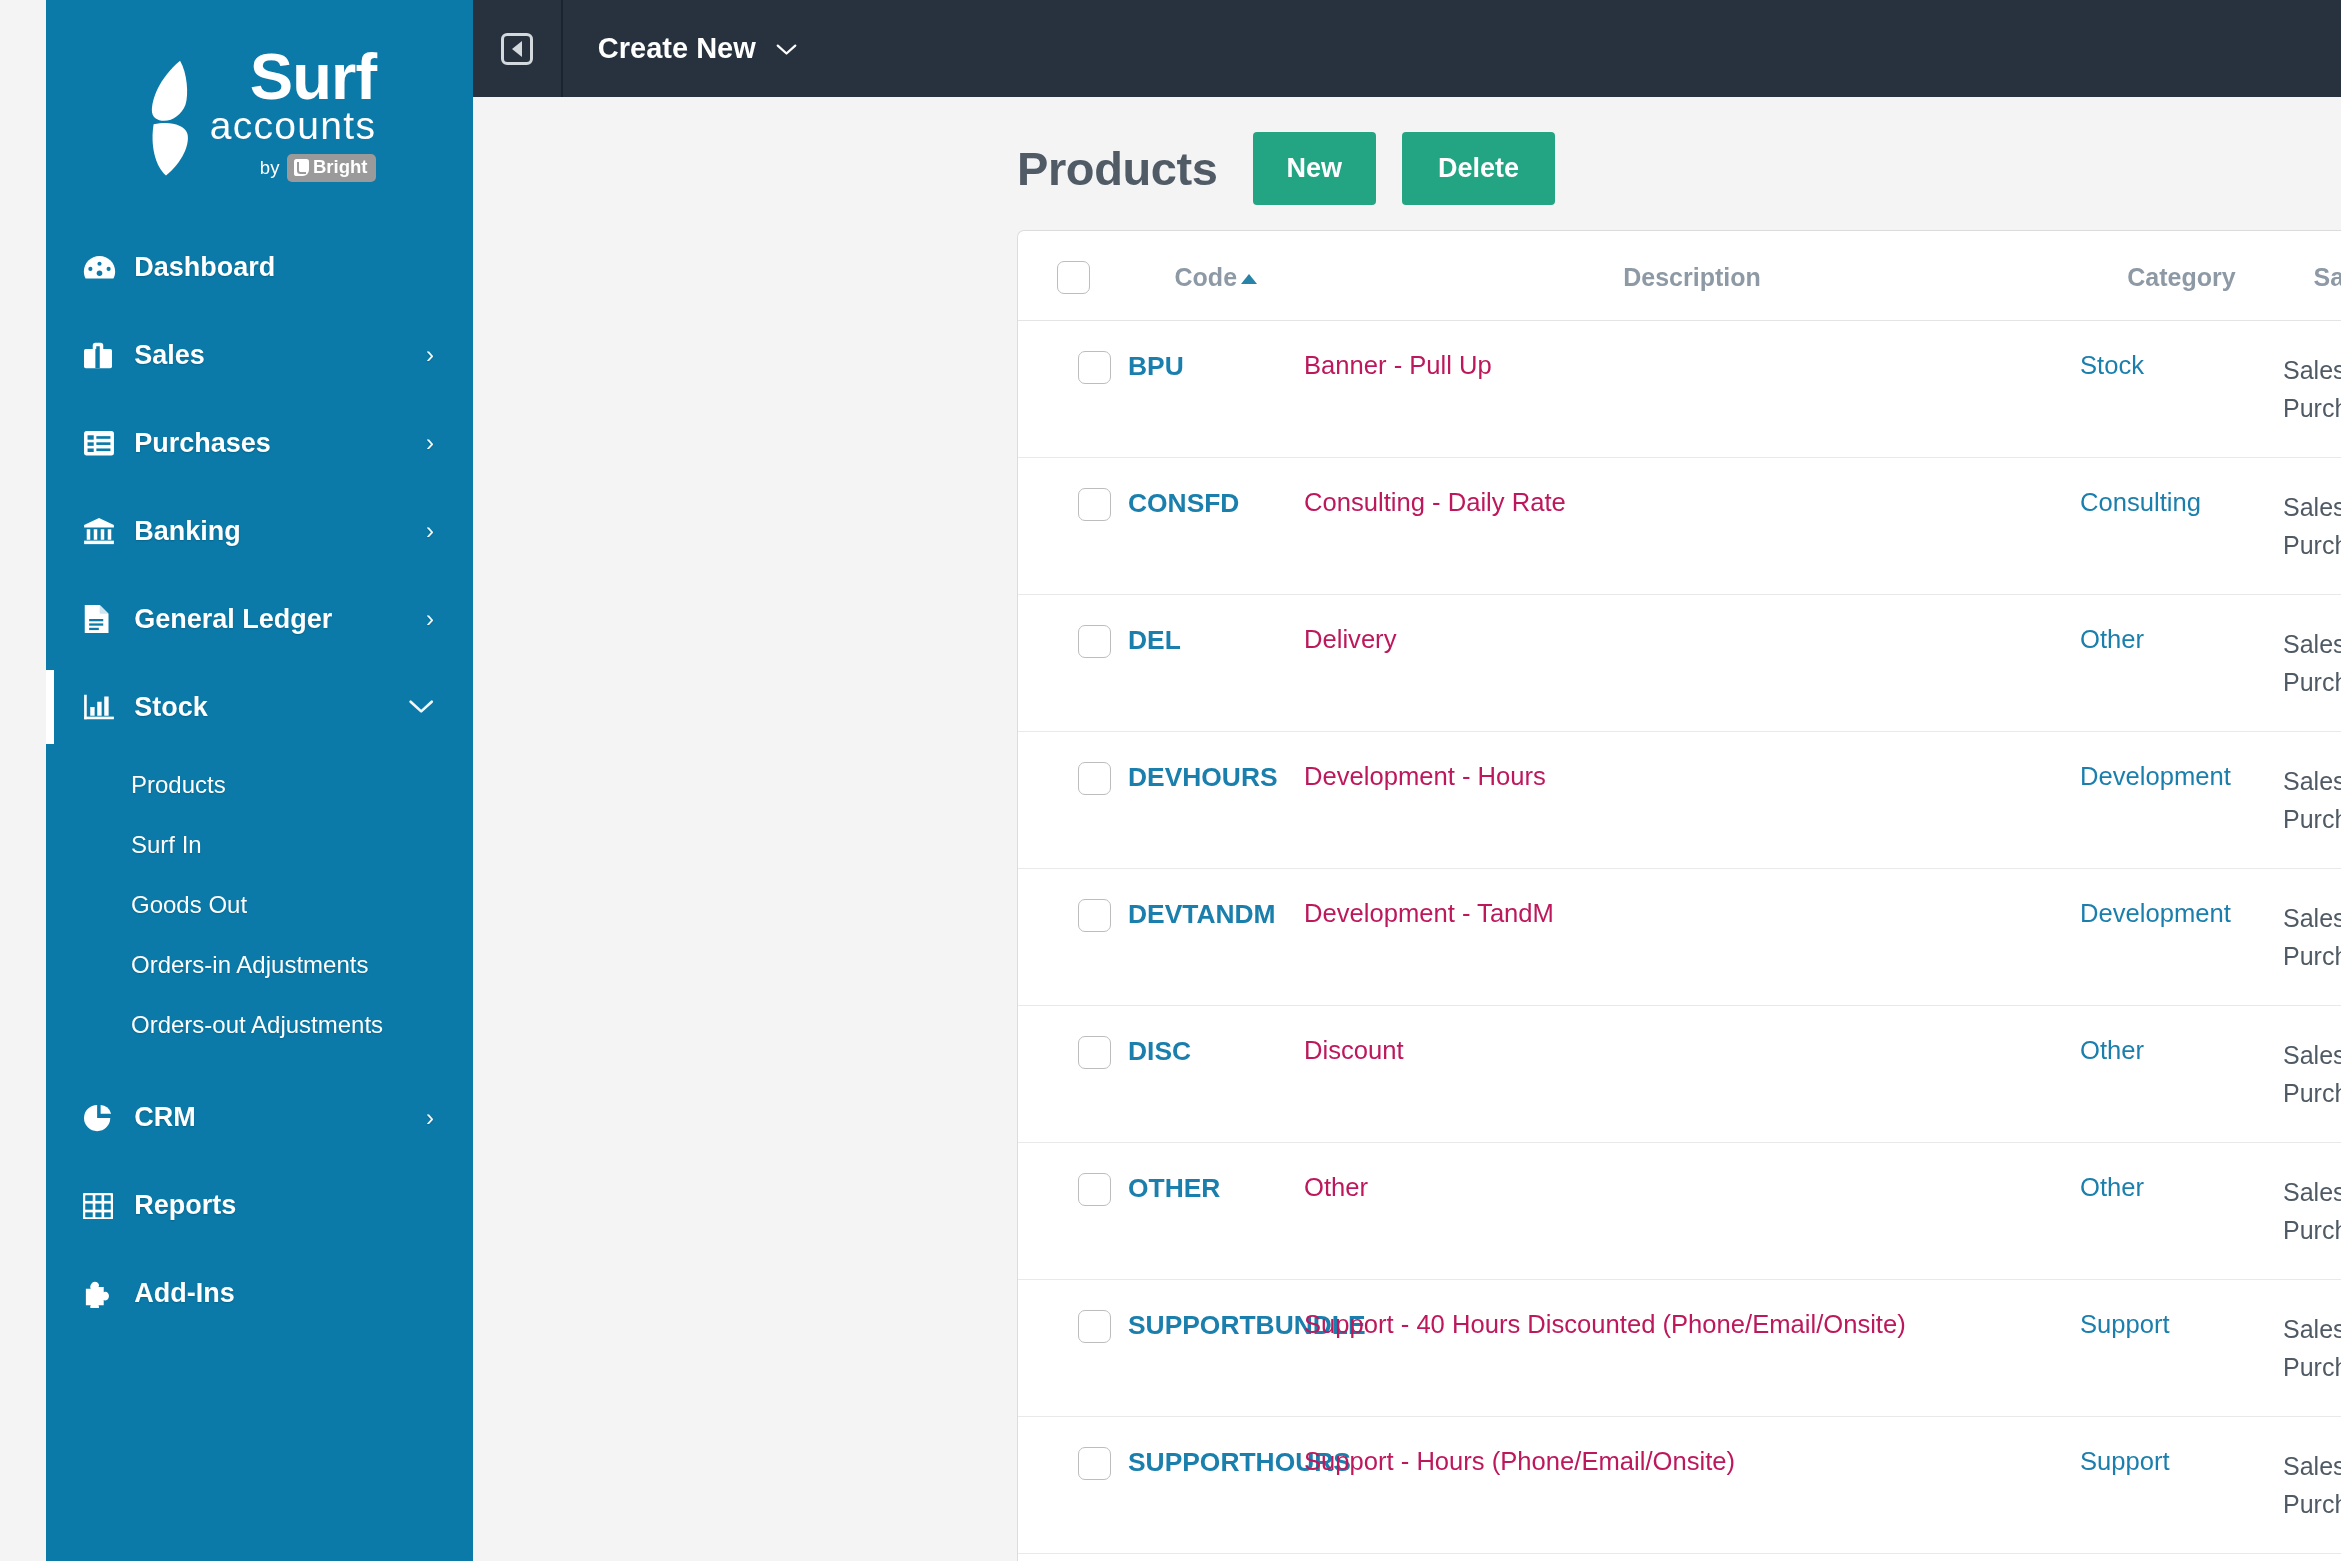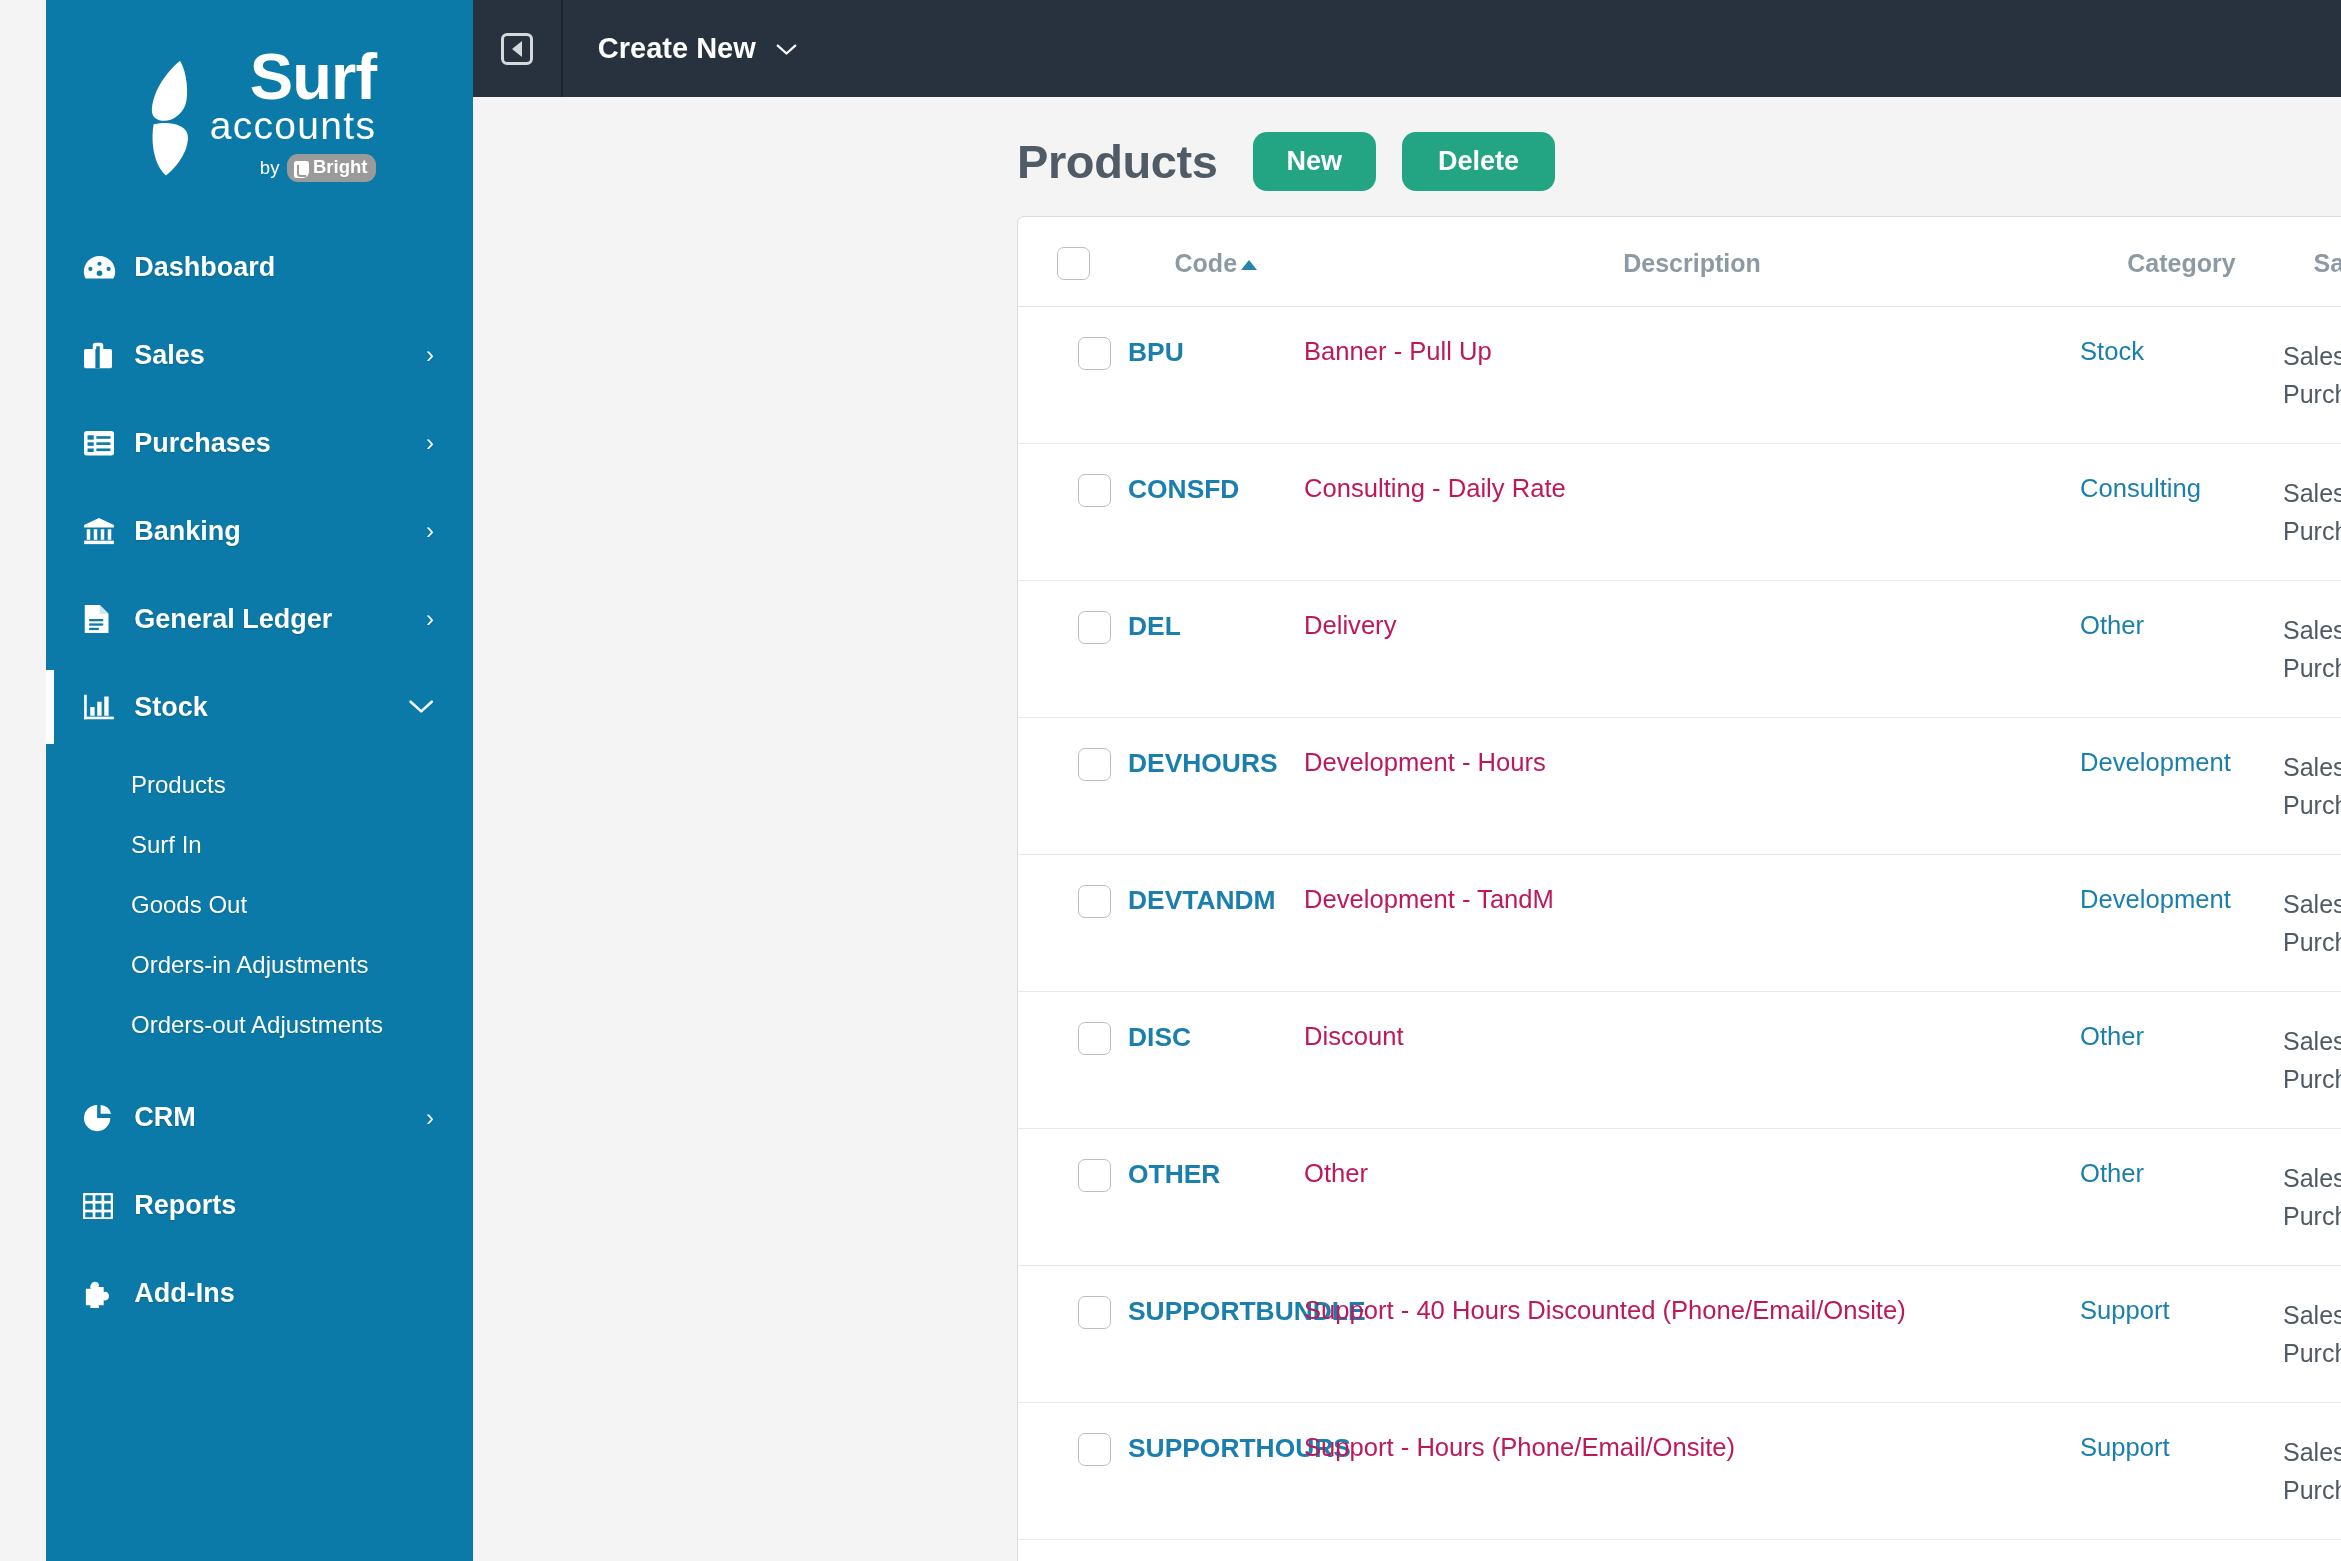--- a/index.html
+++ b/index.html
@@ -57,24 +57,24 @@
     align-items: center;
     gap: 8px;
     margin-top: 6.2px;
   }
   .brand-by-label { color: #ffffff; font-size: 18.5px; }
   .brand-bright {
     background: #9a9a9a;
     color: #ffffff;
     font-size: 18.5px;
     font-weight: bold;
-    border-radius: 11px;
+    border-radius: 5px;
     padding: 2.6px 8.8px 3.5px 6.2px;
     display: flex;
-    align-items: flex-end;
+    align-items: center;
     gap: 4.4px;
   }
   .brand-bright-glyph {
     display: inline-block;
     width: 15px; height: 16.7px;
     background: #ffffff;
     border-radius: 2.6px 2.6px 6.2px 2.6px;
     position: relative;
   }
   .brand-bright-glyph::after {
@@ -207,25 +207,25 @@
     font-size: 47px;
     font-weight: bold;
     color: #505b66;
     letter-spacing: -0.4px;
     margin-right: 8.8px;
   }
   .btn {
     background: #23a584;
     color: #ffffff;
     border: none;
-    border-radius: 14px;
+    border-radius: 4px;
     font-size: 27px;
     font-weight: bold;
     font-family: "Liberation Sans", sans-serif;
-    padding: 14px 0;
+    padding: 21px 0;
     cursor: pointer;
   }
   .btn-new { width: 123px; }
   .btn-delete { width: 153px; }
 
   .table-wrap {
     margin-left: 544px;
     margin-right: 0;
     background: #ffffff;
     border: 0.9px solid #dcdcdc;

